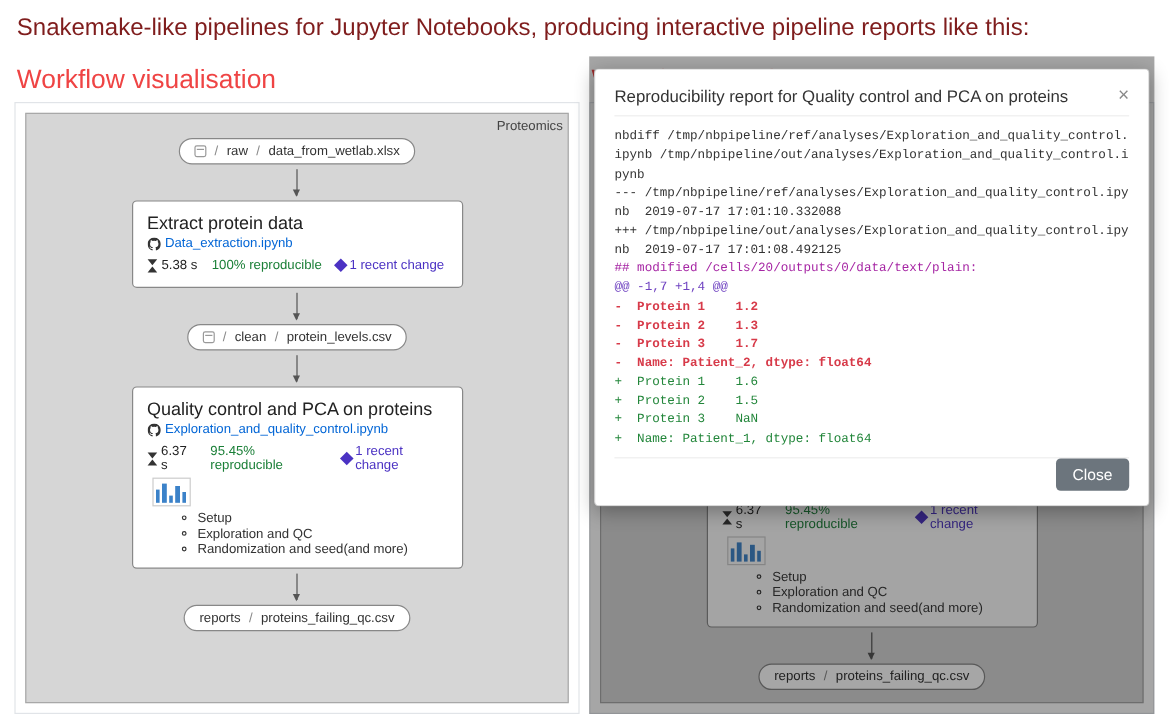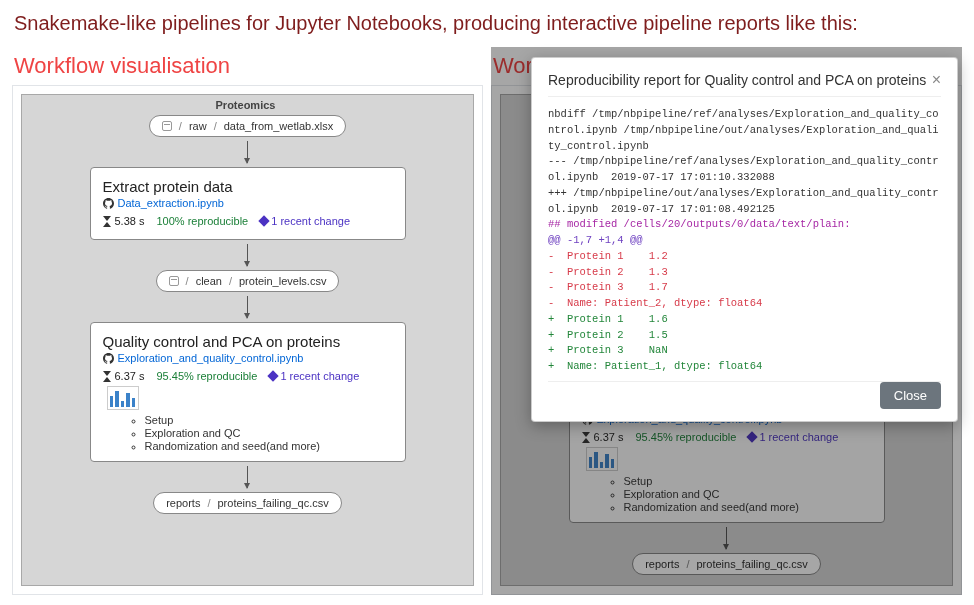--- a/index.html
+++ b/index.html
@@ -27,40 +27,40 @@
     border: 1px solid #a8a8a8;
     height: 100%;
     position: relative;
     padding: 6px 0 10px 0;
     display: flex;
     flex-direction: column;
     align-items: center;
   }
   .cluster-label {
     font-size: 11px; color: #444;
-    position: absolute; top: 4px; left: 0; right: 4px; text-align: center; font-weight: bold;
+    position: absolute; top: 4px; left: 0; right: 4px; text-align: right;
   }
   .filebox {
     background: #fff; border: 1px solid #888; border-radius: 14px;
     padding: 4px 12px; font-size: 11px; color: #333;
     display: inline-flex; align-items: center; gap: 4px;
     margin: 14px 0 0 0;
   }
   .filebox .sep { color: #888; margin: 0 3px; }
   .arrow {
     width: 1px; height: 22px; background: #555; margin: 4px 0; position: relative;
   }
   .arrow::after {
     content: ""; position: absolute; bottom: -1px; left: -3px;
     border-left: 3.5px solid transparent; border-right: 3.5px solid transparent;
     border-top: 6px solid #555;
   }
   .stepbox {
     background: #fff; border: 1px solid #888; border-radius: 4px;
-    width: 316px; padding: 10px 12px 8px 12px;
+    width: 276px; padding: 10px 12px 8px 12px;
   }
   .steptitle { font-size: 15px; color: #222; margin-bottom: 2px; }
   .nblink { font-size: 11px; color: #0366d6; display: flex; align-items: center; gap: 4px; }
   .ghicon { width: 11px; height: 11px; }
   .metrics { display: flex; align-items: center; gap: 12px; font-size: 11px; margin: 6px 0 4px 0; }
   .time { color: #222; display: flex; align-items: center; gap: 3px; }
   .repro-100 { color: #1a7f37; }
   .repro-95 { color: #1a7f37; }
   .changes { color: #4b32c3; display: flex; align-items: center; gap: 3px; }
   ul.steplist { list-style: circle; margin: 2px 0 0 0; padding-left: 42px; font-size: 11px; color: #333; }
@@ -75,34 +75,33 @@
   
   .dim {
     position: absolute; inset: 0; background: rgba(0,0,0,0.35);
     pointer-events: none;
   }
   .modal {
     position: absolute; top: 10px; left: 4px; right: 4px;
     background: #fff; border: 1px solid rgba(0,0,0,0.2);
     border-radius: 4px; box-shadow: 0 4px 16px rgba(0,0,0,0.3);
     padding: 14px 16px 12px 16px;
-    margin-left: 36px;
   }
   .modal-head { display: flex; justify-content: space-between; align-items: flex-start; border-bottom: 1px solid #eee; padding-bottom: 8px; }
   .modal-title { font-size: 14px; color: #333; }
   .modal-close { font-size: 16px; color: #888; cursor: pointer; line-height: 1; }
   pre.diff {
     font-family: "SFMono-Regular", Consolas, "Liberation Mono", Menlo, monospace;
     font-size: 10.5px; line-height: 1.5; white-space: pre-wrap; word-break: break-all;
     margin: 10px 0 6px 0; color: #333;
   }
   .d-cmd { color: #333; }
   .d-head { color: #a626a4; }
   .d-hunk { color: #6f42c1; }
-  .d-del { color: #d73a49; }
+  .d-del { color: #d73a49; font-weight: bold; }
   .d-add { color: #22863a; }
   .modal-foot { display: flex; justify-content: flex-end; border-top: 1px solid #eee; }
   .btn-close {
     background: #6c757d; color: #fff; border: none; border-radius: 4px;
     padding: 6px 14px; font-size: 13px;
   }
   .hg { display:inline-block; width:9px; height:11px; position:relative; }
   .hg::before, .hg::after { content:""; position:absolute; left:0; width:0; height:0; border-left:4.5px solid transparent; border-right:4.5px solid transparent;}
   .hg::before { top:0; border-top:5px solid #333;}
   .hg::after  { bottom:0; border-bottom:5px solid #333;}

